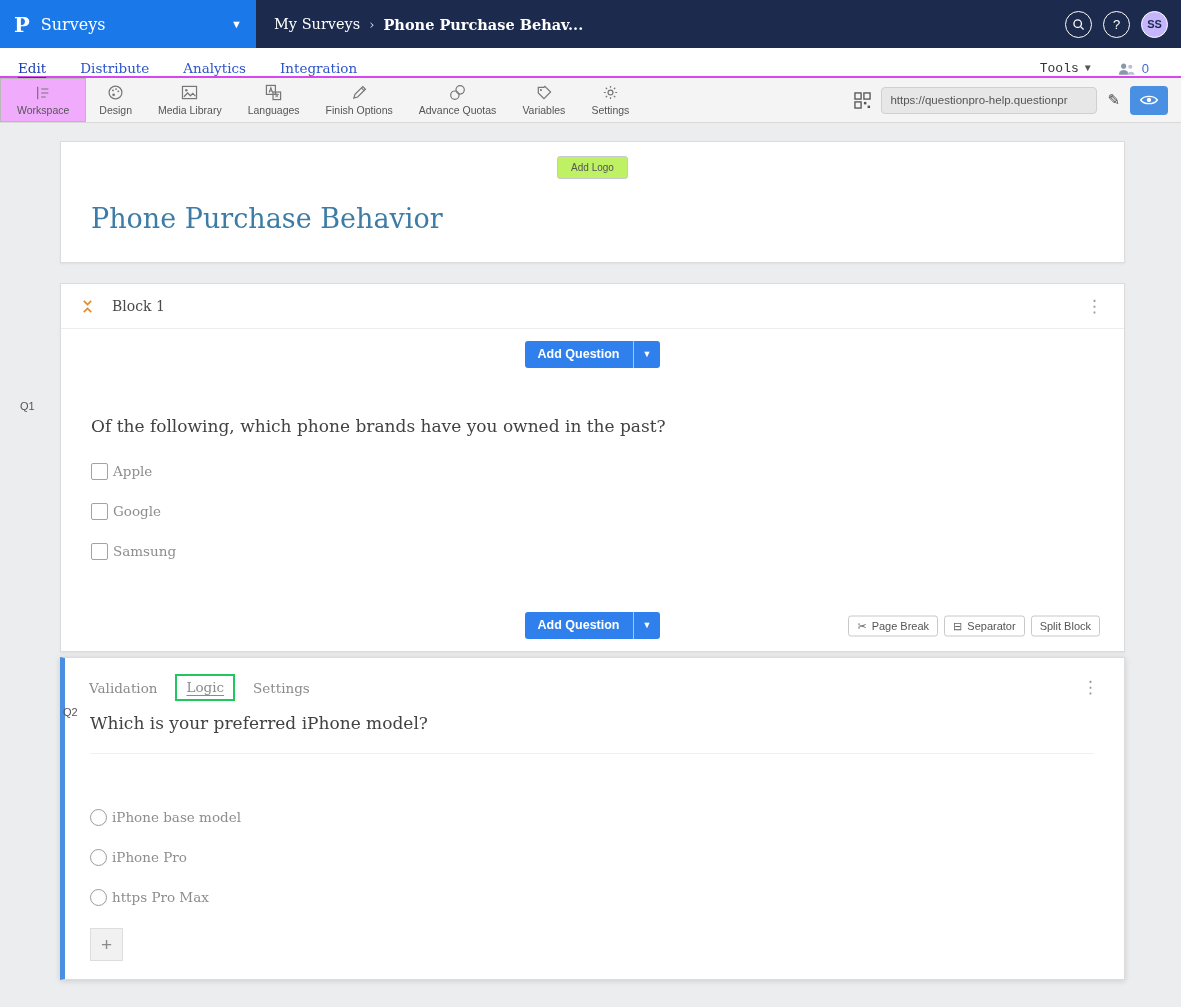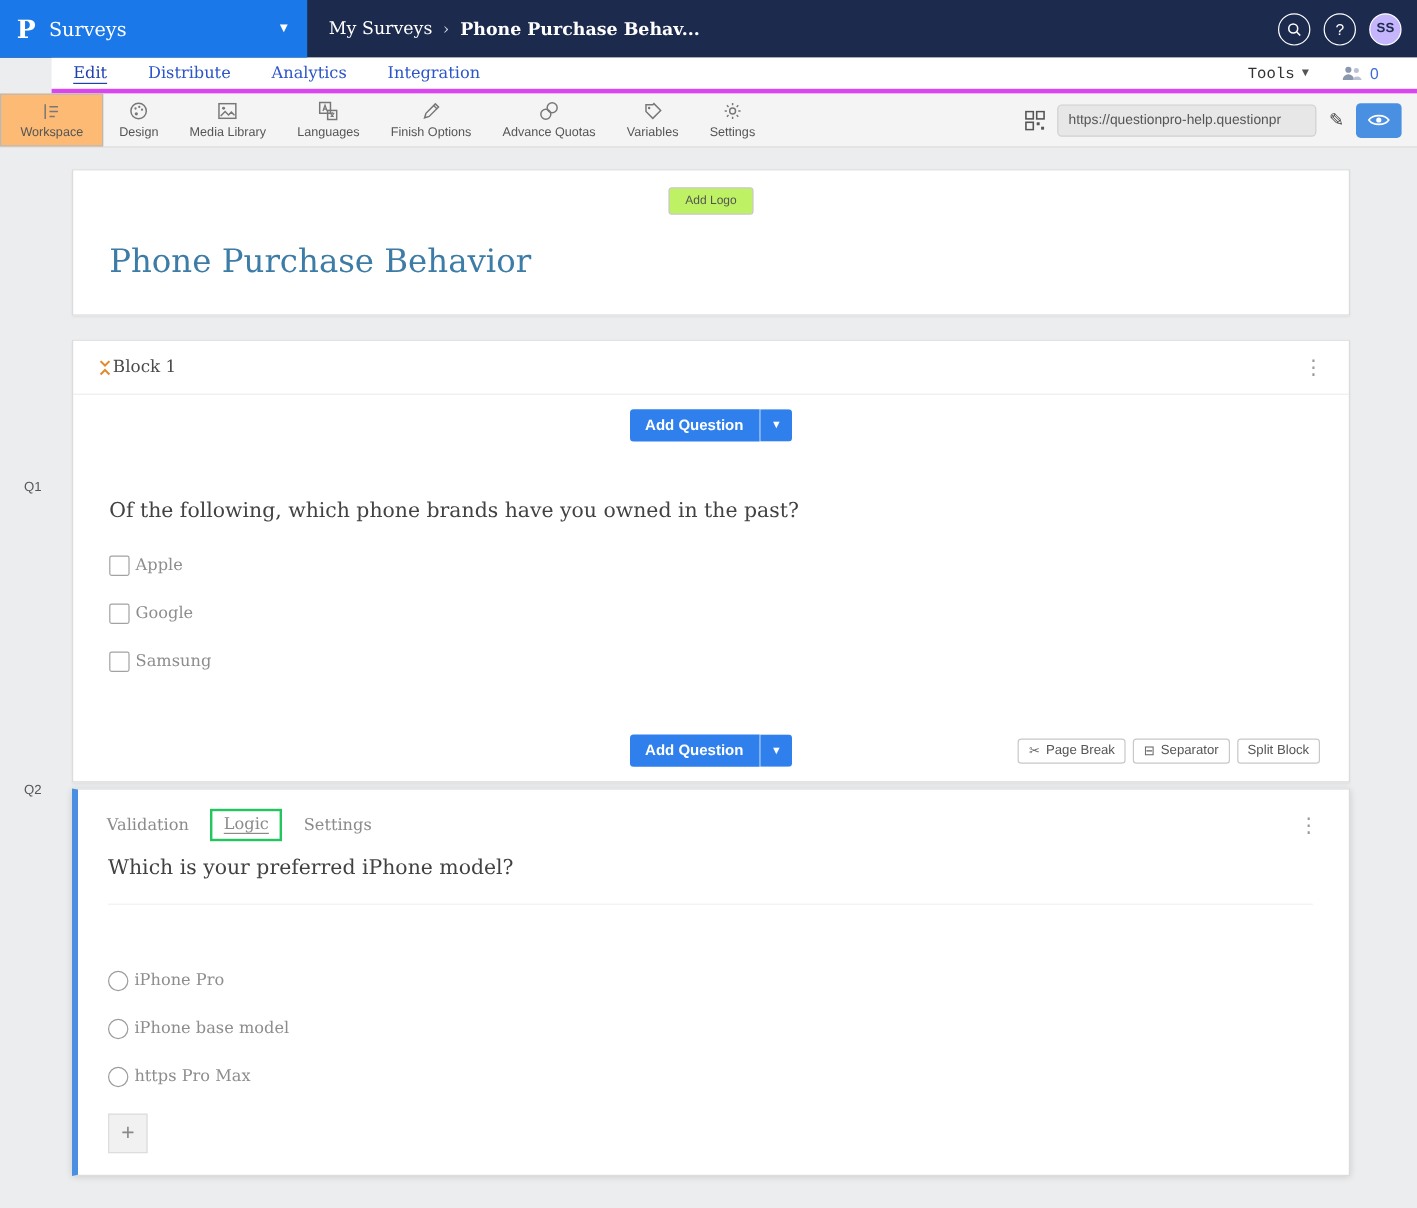--- a/index.html
+++ b/index.html
@@ -14,52 +14,52 @@
   .brand-label { font-size:16px; }
   .brand-caret { margin-left:auto; font-size:11px; }
   .breadcrumb { color:#fff; margin-left:18px; font-size:14.5px; display:flex; align-items:center; gap:9px; }
   .crumb-current { font-weight:bold; }
   .crumb-sep { color:#cfd6e4; font-size:13px; }
   .topbar-right { margin-left:auto; display:flex; align-items:center; gap:11px; padding-right:13px; }
   .circle-btn { width:27px; height:27px; border:1.6px solid #fff; border-radius:50%; display:flex; align-items:center; justify-content:center; color:#fff; font-size:13px; cursor:pointer; }
   .avatar { background:#c4b5fd; color:#1c2b4d; font-size:11px; font-weight:bold; border:1.6px solid #fff; }
 
   
-  .navbar { height:30px; background:#fff; display:flex; align-items:center; padding:0 18px; border-bottom:4px solid #d946ef;margin-left:43px; }
+  .navbar { height:30px; background:#fff; display:flex; align-items:flex-end; padding:0 18px; border-bottom:2px solid #d946ef; }
   .nav-tabs { display:flex; gap:34px; }
   .nav-tab { font-size:13.5px; color:#2b55c8; cursor:pointer; }
   .nav-tab.active { color:#1e3fae; text-decoration:underline; text-underline-offset:4px; }
   .nav-right { margin-left:auto; display:flex; align-items:center; gap:26px; padding-right:14px; }
   .tools { font-size:13px; color:#333; display:flex; align-items:center; gap:6px; cursor:pointer;font-family:Liberation Mono, monospace; }
   .tools .caret { font-size:10px; color:#555; }
   .collab { display:flex; align-items:center; gap:6px; cursor:pointer; }
   .collab .count { color:#3f6ad8; font-size:13px; }
 
   
   .toolbar { height:45px; background:#f4f4f4; border-bottom:1px solid #d9d9d9; display:flex; align-items:stretch; }
   .tool { display:flex; flex-direction:column; align-items:center; justify-content:center; gap:3px; padding:0 13px; font-size:10.5px; color:#555; cursor:pointer; }
-  .tool.boxed { border:1px solid #b9b9b9; background:#fdba74; padding:0 16px; }
+  .tool.boxed { border:1px solid #b9b9b9; background:#f0abfc; padding:0 16px; }
   .tool .tico { height:17px; display:flex; align-items:center; color:#777; }
   .toolbar-right { margin-left:auto; display:flex; align-items:center; gap:10px; padding-right:13px; }
   .url-box { width:216px; height:27px; background:#e7e7e7; border:1px solid #d0d0d0; border-radius:4px; font-size:11.5px; color:#555; padding:0 8px; font-family:"Liberation Sans", sans-serif; white-space:nowrap; overflow:hidden; }
   .pencil { color:#444; font-size:15px; cursor:pointer; }
   .eye-btn { width:38px; height:29px; background:#4a90e2; border-radius:4px; display:flex; align-items:center; justify-content:center; cursor:pointer; }
 
   
   .content { position:relative; padding:18px 56px 0 60px; }
   .card { background:#fff; border:1px solid #dcdcdc; box-shadow:0 1px 2px rgba(0,0,0,.06); }
   .q-marker { position:absolute; left:20px; font-size:11px; color:#555; }
 
   .header-card { padding:14px 0 28px; margin-bottom:20px; }
   .add-logo { display:block; margin:0 auto; background:#bef264; border:1px solid #c9c9c9; border-radius:3px; padding:5px 13px; font-size:10px; color:#555; cursor:pointer; }
   .survey-title { margin:24px 0 0 30px; color:#3c7ca6; font-size:27px; font-weight:500; }
 
   .block-header { height:45px; border-bottom:1px solid #ededed; display:flex; align-items:center; padding:0 20px; }
   .collapse-ico { cursor:pointer; display:flex; align-items:center; }
-  .block-title { font-size:14px; color:#4a4a4a; }
+  .block-title { margin-left:18px; font-size:14px; color:#4a4a4a; }
   .dots { margin-left:auto; color:#9a9a9a; font-size:17px; letter-spacing:1px; cursor:pointer; line-height:1; }
 
   .addq-row { position:relative; display:flex; justify-content:center; padding:12px 0; }
   .addq { display:inline-flex; cursor:pointer; }
   .addq-main { background:#2f80ed; color:#fff; font-size:12.5px; font-weight:bold; padding:6px 13px 7px; border-radius:3px 0 0 3px; }
   .addq-caret { background:#2f80ed; color:#fff; padding:6px 9px 7px; border-left:1px solid rgba(255,255,255,.55); border-radius:0 3px 3px 0; font-size:9px; display:flex; align-items:center; }
   .row-right { position:absolute; right:24px; top:50%; transform:translateY(-50%); display:flex; gap:6px; }
   .mini-btn { background:#fff; border:1px solid #c8c8c8; border-radius:3px; font-size:11px; color:#555; padding:3px 8px; display:inline-flex; align-items:center; gap:5px; cursor:pointer; }
   .mini-ico { font-size:11px; color:#666; }
 
@@ -237,21 +237,21 @@
               <circle cx="12" cy="8" r="2.6" fill="#fff"></circle>
             </svg>
         </span>
       </div>
     </div>
   </div>
 
   <main class="content">
 
     <span class="q-marker" style="top:277px;">Q1</span>
-    <span class="q-marker" style="top:530px;">Q2</span>
+    <span class="q-marker" style="top:583px;margin-left:43px;">Q2</span>
 
     <section class="card header-card">
       <button class="add-logo">Add Logo</button>
       <h1 class="survey-title slab">Phone Purchase Behavior</h1>
     </section>
 
     <section class="card">
       <div class="block-header">
         <span class="collapse-ico">
           <svg width="13" height="15" viewBox="0 0 14 16">
@@ -315,25 +315,25 @@
         <span class="q2-tab slab logic">Logic</span>
         <span class="q2-tab slab">Settings</span>
         <span class="dots">⋮</span>
       </div>
       <div class="q2-question">
         <div class="q-text slab">Which is your preferred iPhone model?</div>
       </div>
       <div class="opt-list q2-opts">
         <div class="opt-row">
           <span class="radio"></span>
-          <span class="opt-label slab">iPhone Pro</span>
+          <span class="opt-label slab">iPhone base model</span>
         </div>
         <div class="opt-row">
           <span class="radio"></span>
-          <span class="opt-label slab">iPhone base model</span>
+          <span class="opt-label slab">iPhone Pro</span>
         </div>
         <div class="opt-row">
           <span class="radio"></span>
           <span class="opt-label slab">https Pro Max</span>
         </div>
       </div>
       <div class="plus-btn">
         <span>+</span>
       </div>
     </section>

